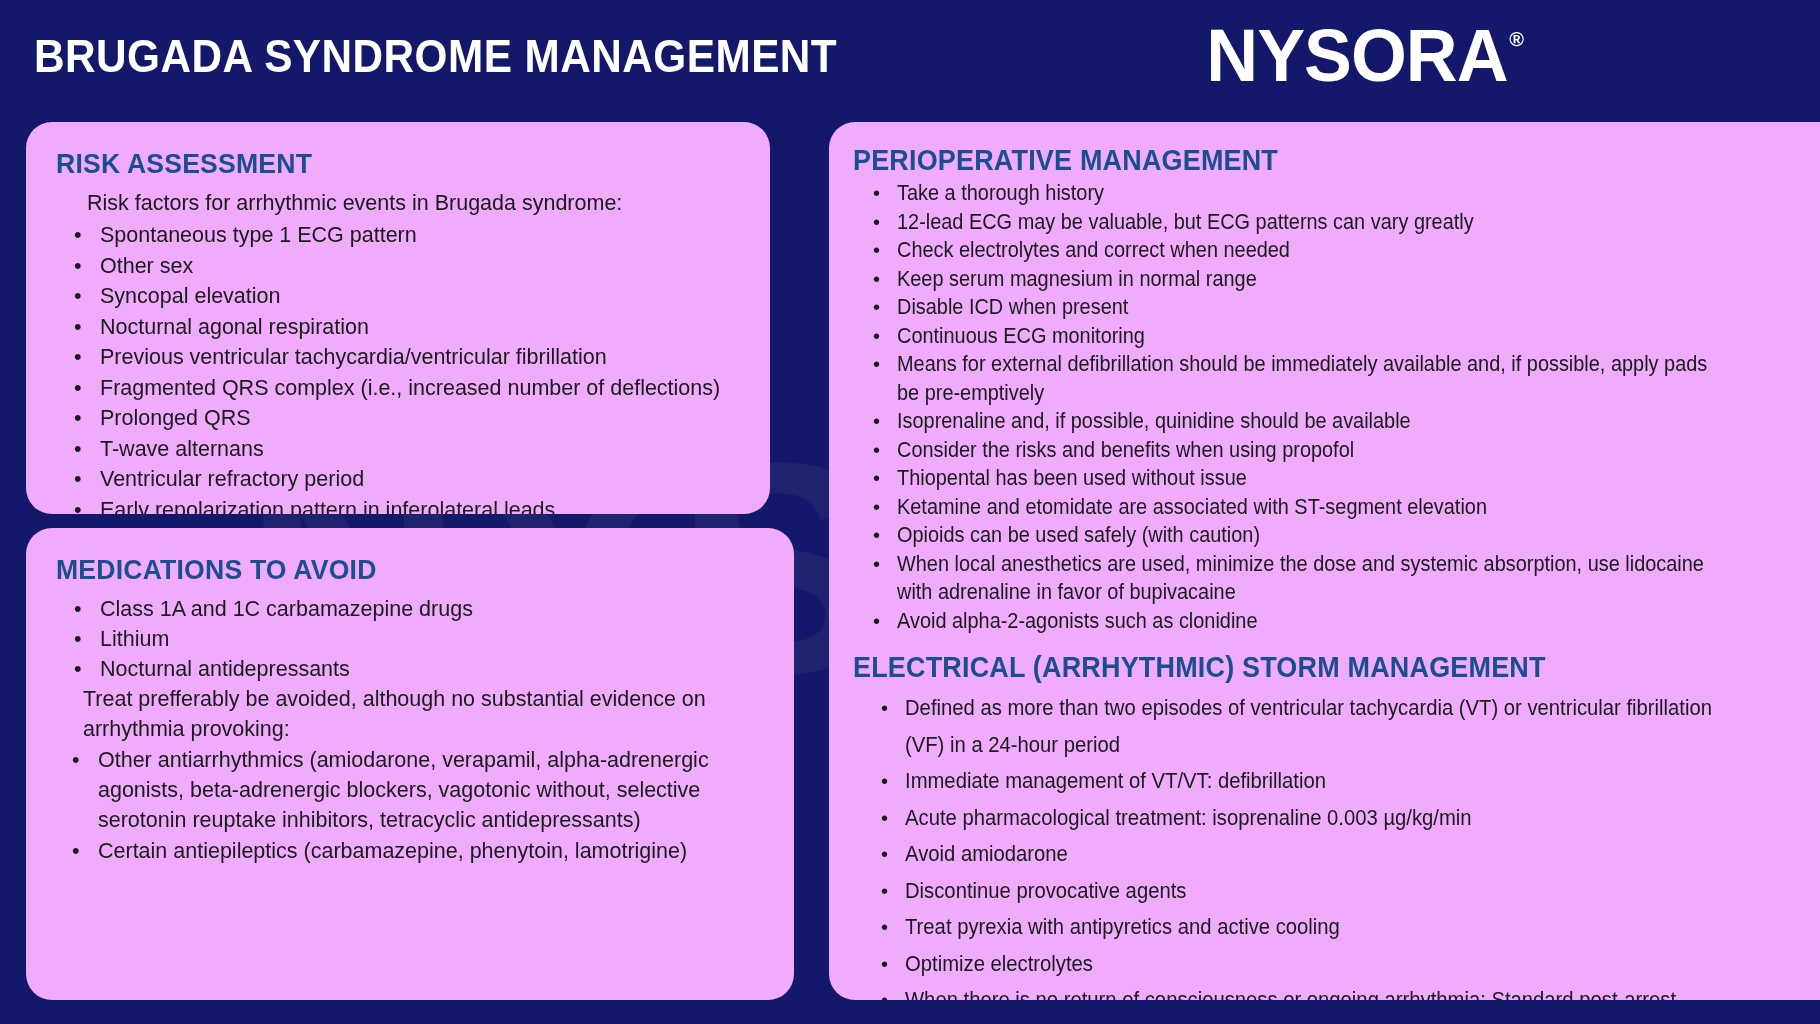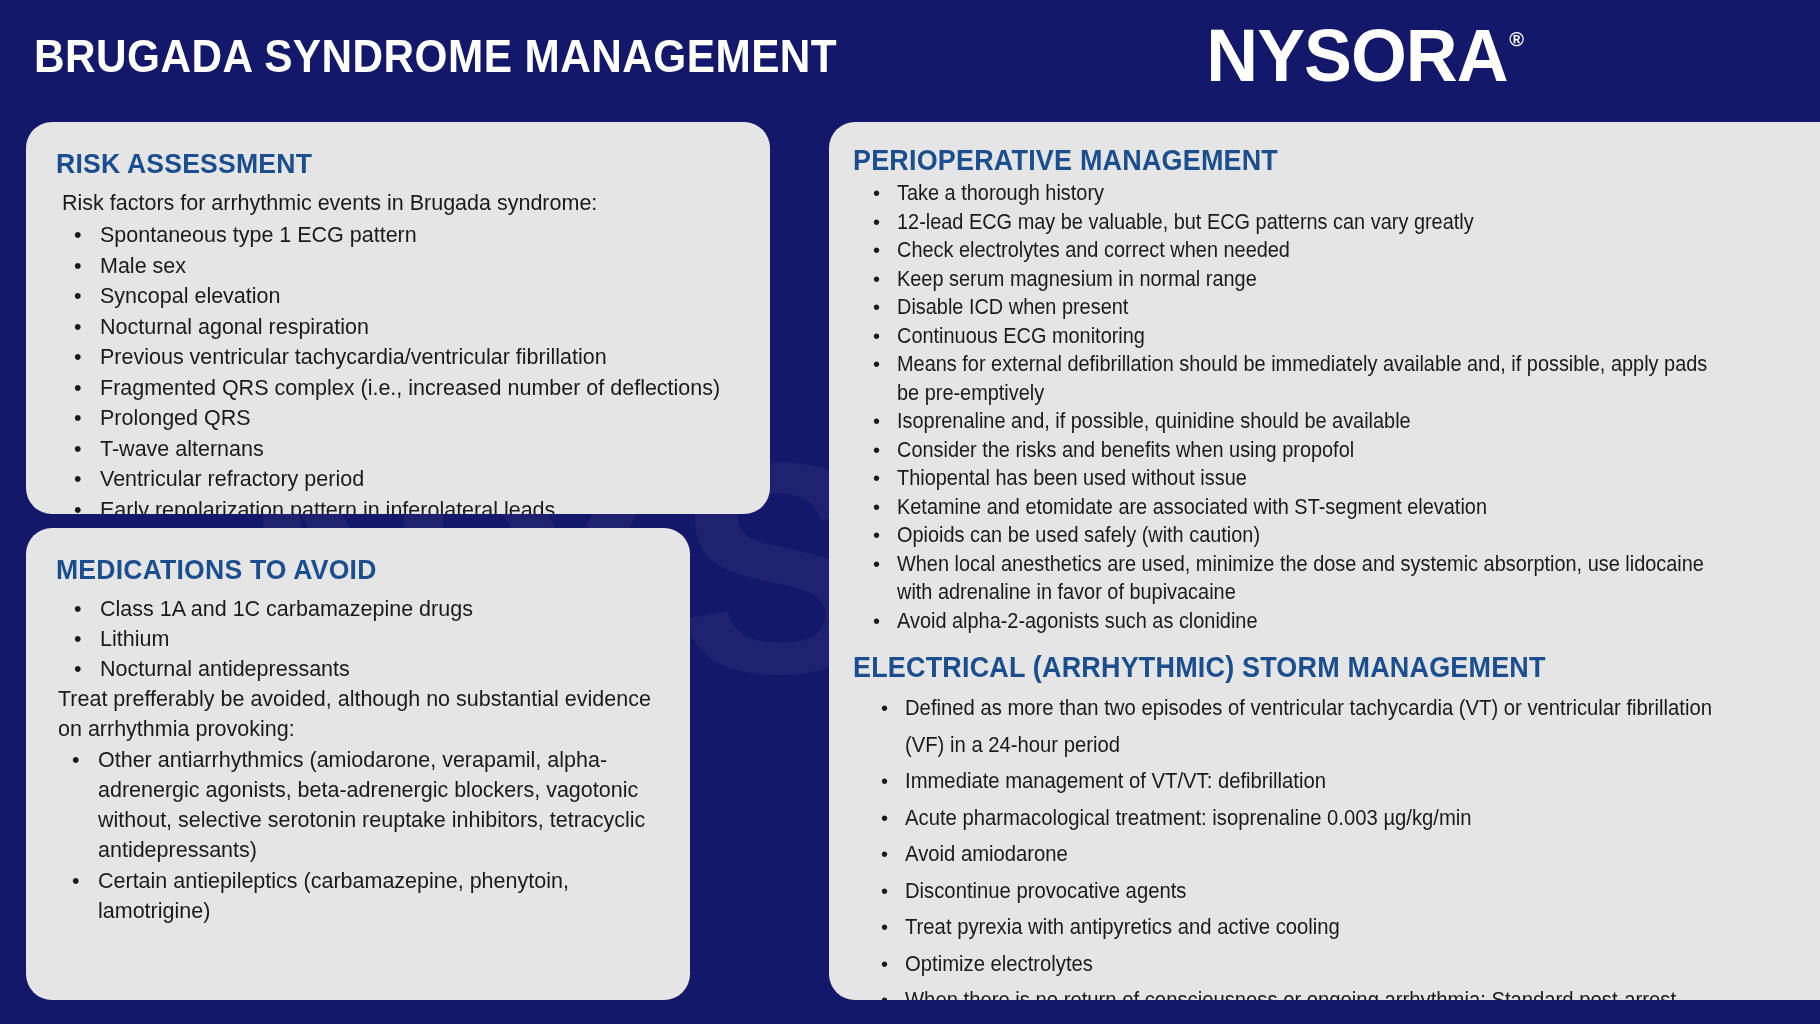--- a/index.html
+++ b/index.html
@@ -49,41 +49,41 @@
   #watermark span {
     font-size:300px; font-weight:bold; letter-spacing:4px;
     color:rgba(150,150,155,0.085);
     white-space:nowrap;
     transform:scaleX(1.02);
   }
 
   
   .card {
     position:absolute;
-    background:#e5e5e5;
+    background:#f0abfc;
     z-index:10;
     overflow:hidden;
   }
   #card-risk       { left:26px;  top:122px; width:744px; height:392px; border-radius:26px; }
-  #card-meds       { left:26px;  top:528px; width:664px; height:472px; border-radius:26px; }
+  #card-meds       { left:26px;  top:528px; width:768px; height:472px; border-radius:26px; }
   #card-right      { left:829px; top:122px; width:1016px;height:878px; border-radius:26px 0 0 26px; }
 
   .card-inner { position:relative; z-index:2; }
 
   
   h2 {
     color:#1a4e8e;
     font-weight:bold;
     white-space:nowrap;
   }
   .h-left  { font-size:28px; letter-spacing:0.2px; transform:scaleX(0.95); transform-origin:left center; }
   .h-right { font-size:29px; letter-spacing:0.2px; transform:scaleX(0.93); transform-origin:left center; }
 
   
-  .lead { color:#1a1a1a; }
+  .lead { color:#1a1a1a;margin-left:25px; }
 
   ul { list-style:none; }
   li { position:relative; color:#1a1a1a; }
   li .bullet {
     position:absolute; left:0; top:0;
   }
   li .txt { display:block; }
 
   
   #card-risk .card-inner  { padding:26px 24px 0 30px; }
@@ -133,21 +133,21 @@
   <div class="card-inner">
     <h2 class="h-left">RISK ASSESSMENT</h2>
     <div class="lead">Risk factors for arrhythmic events in Brugada syndrome:</div>
     <ul id="risk-list">
         <li>
           <span class="bullet">•</span>
           <span class="txt">Spontaneous type 1 ECG pattern</span>
         </li>
         <li>
           <span class="bullet">•</span>
-          <span class="txt">Male sex</span>
+          <span class="txt">Other sex</span>
         </li>
         <li>
           <span class="bullet">•</span>
           <span class="txt">Syncopal elevation</span>
         </li>
         <li>
           <span class="bullet">•</span>
           <span class="txt">Nocturnal agonal respiration</span>
         </li>
         <li>

